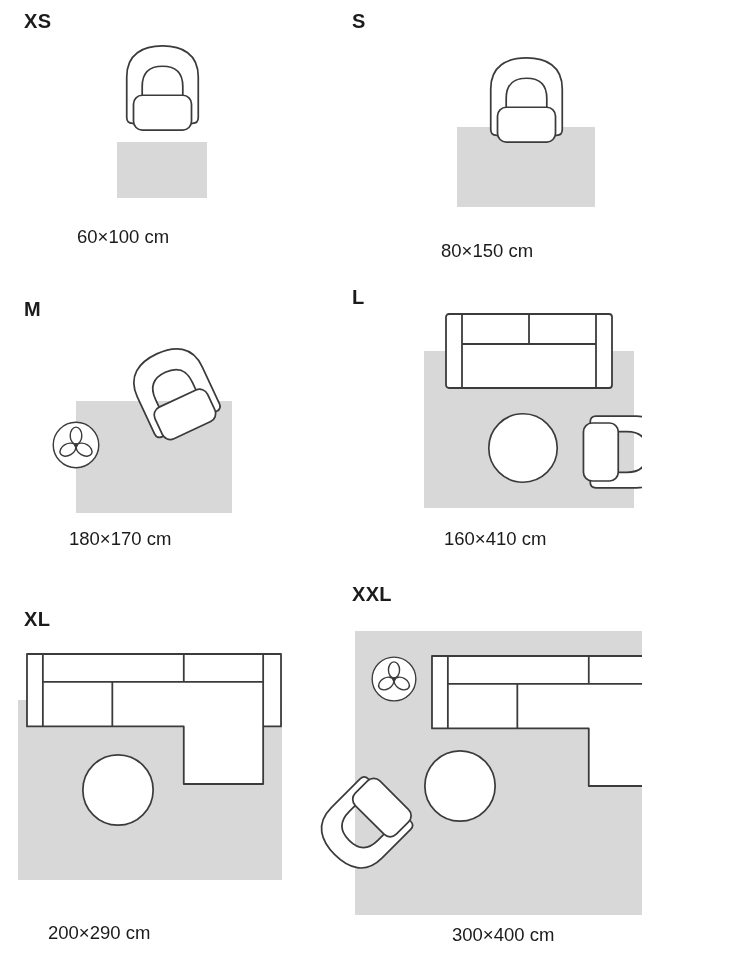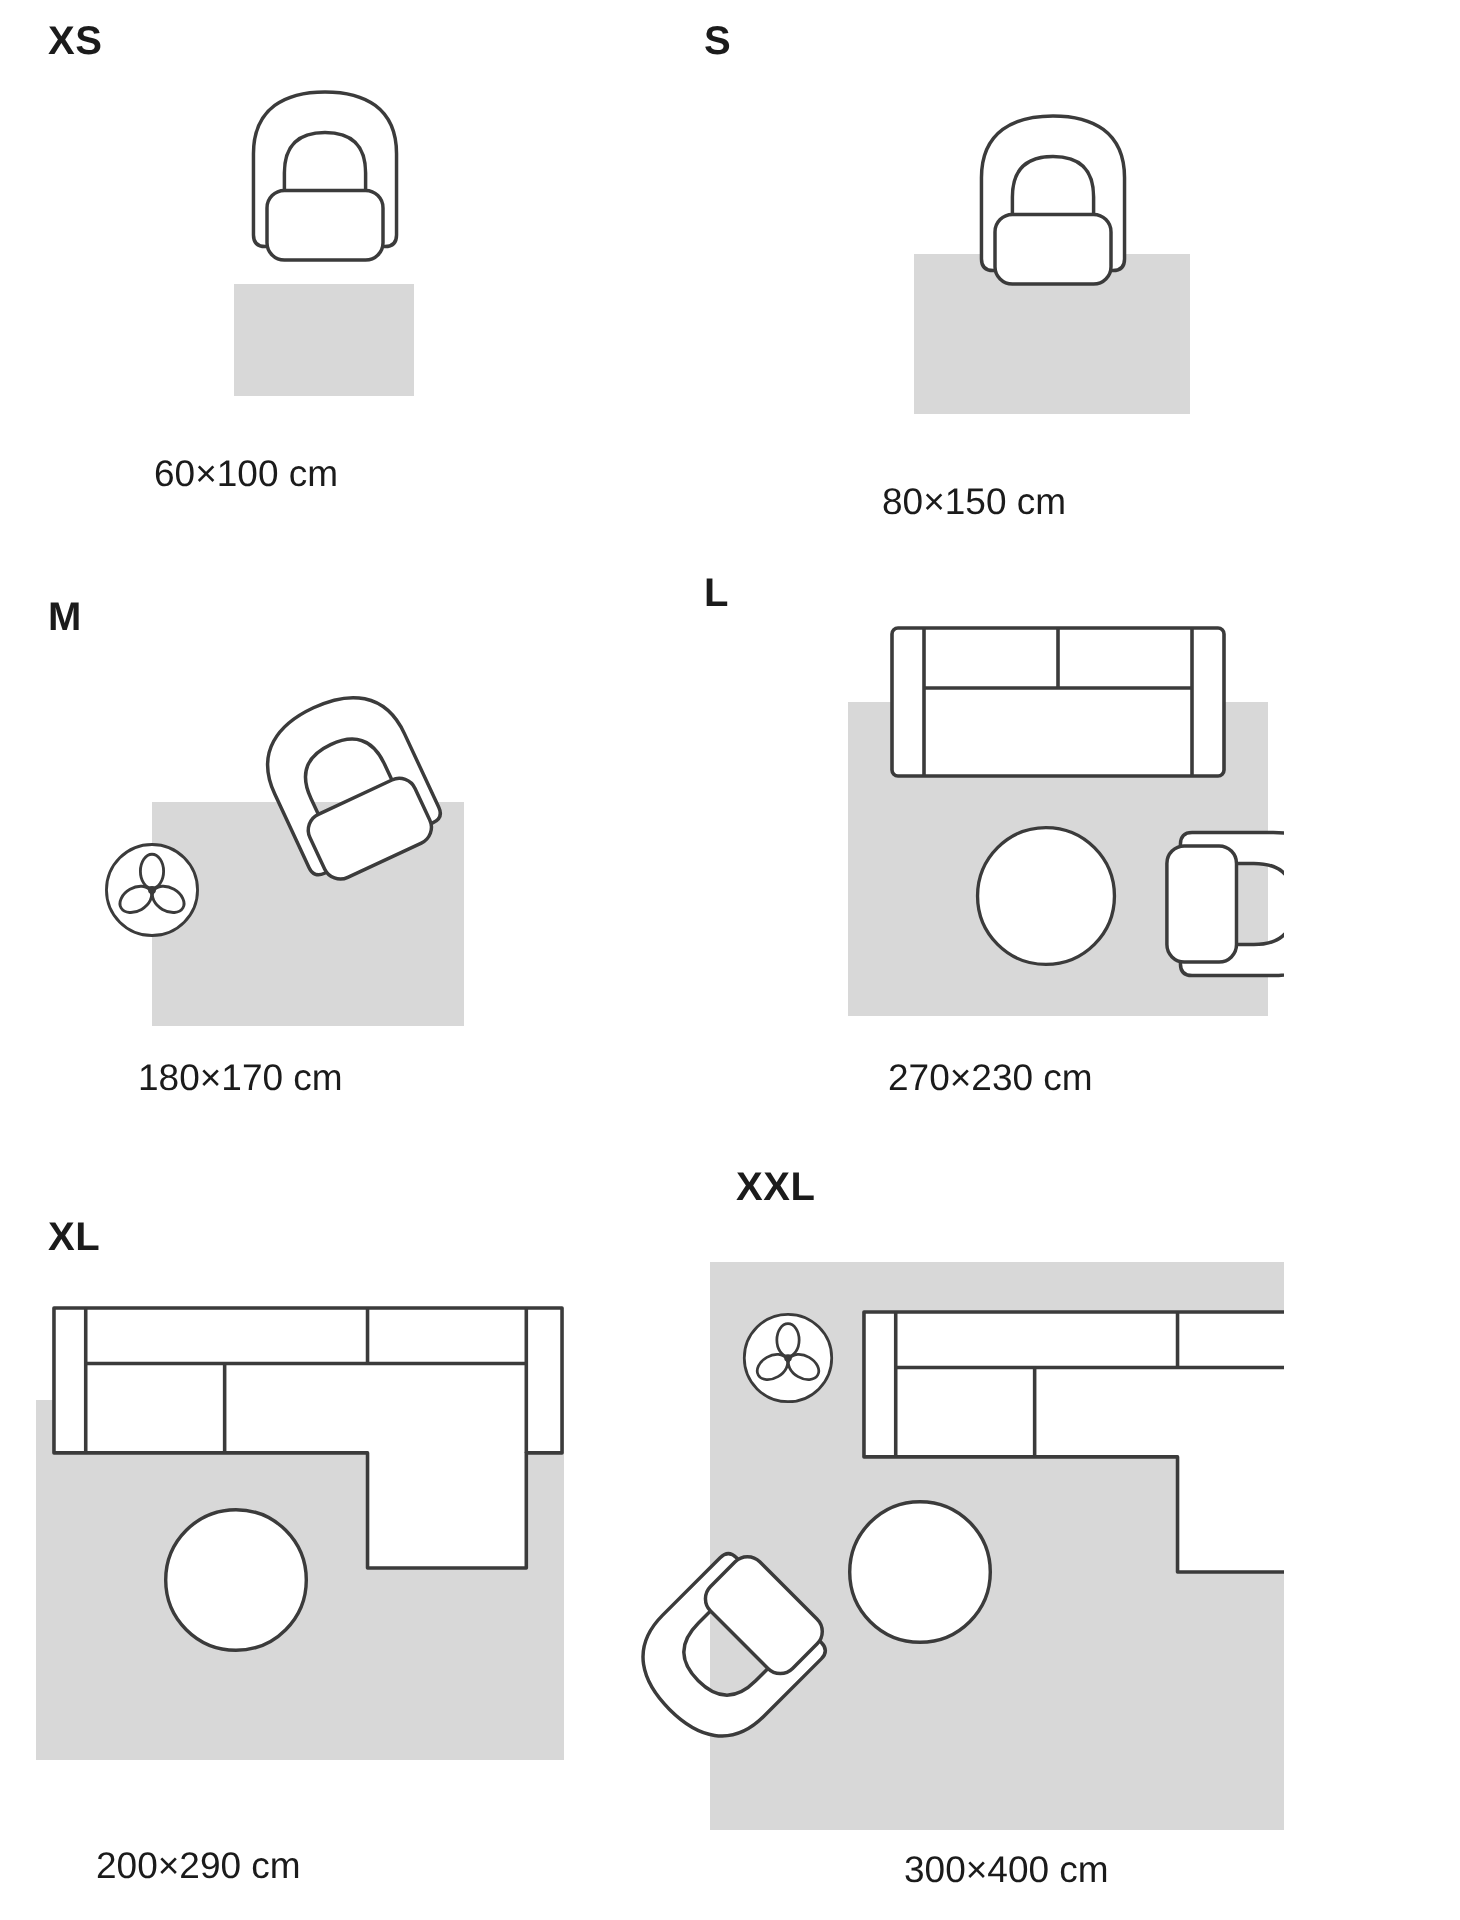--- a/index.html
+++ b/index.html
@@ -115,37 +115,37 @@
     <div class="rug" style="left:424px; top:351px; width:210px; height:157px"></div>
     <svg class="furn" style="left:444px; top:312px; width:170px; height:78px">
         <use href="#sym-sofa"></use>
       </svg>
     <svg class="furn" style="left:486px; top:411px; width:74px; height:74px">
         <use href="#sym-table"></use>
       </svg>
     <svg class="furn" style="left:582px; top:406px; width:87px; height:92px; transform:rotate(90deg)">
         <use href="#sym-armchair"></use>
       </svg>
-    <p class="dim" style="left:444px; top:528px; width:170px">270×230 cm</p>
+    <p class="dim" style="left:444px; top:528px; width:170px">160×410 cm</p>
   </section>
 
   <section>
     <h2 class="size-label" style="left:24px; top:608px">XL</h2>
     <div class="rug" style="left:18px; top:700px; width:264px; height:180px"></div>
     <svg class="furn" style="left:25px; top:652px; width:258px; height:134px">
         <use href="#sym-sectional"></use>
       </svg>
     <svg class="furn" style="left:80px; top:752px; width:76px; height:76px">
         <use href="#sym-table"></use>
       </svg>
     <p class="dim" style="left:48px; top:922px; width:170px">200×290 cm</p>
   </section>
 
   <section>
-    <h2 class="size-label" style="left:368px; top:583px">XXL</h2>
+    <h2 class="size-label" style="left:352px; top:583px">XXL</h2>
     <div class="rug" style="left:355px; top:631px; width:365px; height:284px"></div>
     <svg class="furn" style="left:370px; top:655px; width:48px; height:48px">
         <use href="#sym-plant"></use>
       </svg>
     <svg class="furn" style="left:430px; top:654px; width:258px; height:134px">
         <use href="#sym-sectional"></use>
       </svg>
     <svg class="furn" style="left:422px; top:748px; width:76px; height:76px">
         <use href="#sym-table"></use>
       </svg>

